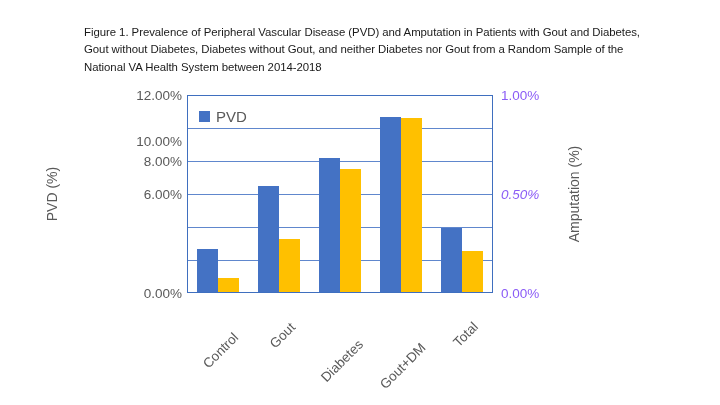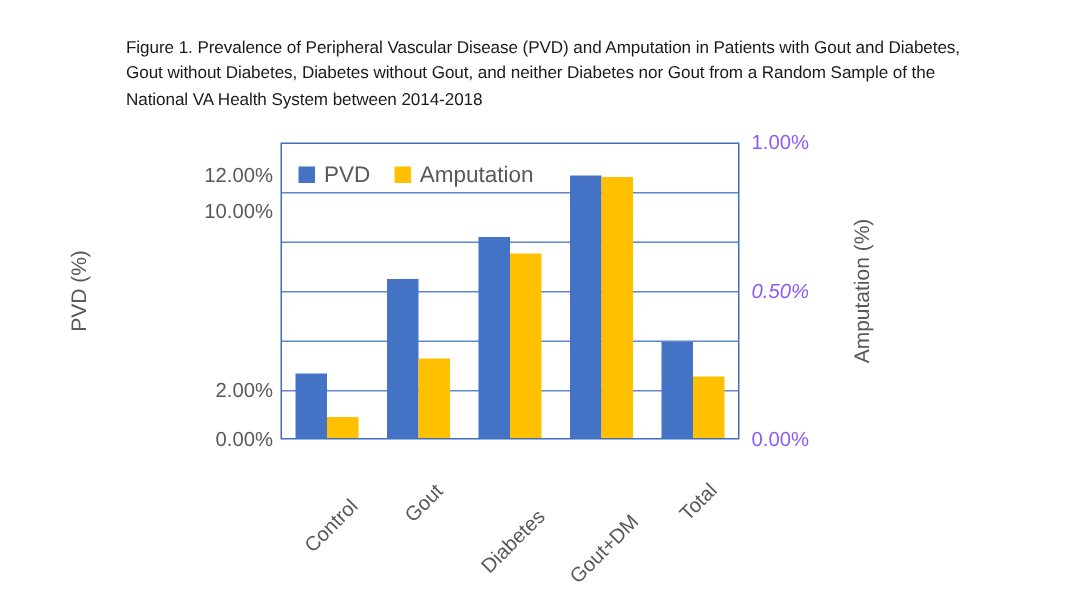--- a/index.html
+++ b/index.html
@@ -203,23 +203,24 @@
 <body>
 
 <div id="figure">
 
   <div id="caption">Figure 1. Prevalence of Peripheral Vascular Disease (PVD) and Amputation in Patients with Gout and Diabetes, Gout without Diabetes, Diabetes without Gout, and neither Diabetes nor Gout from a Random Sample of the National VA Health System between 2014-2018</div>
 
   <div id="chart-area">
 
     <div id="ylabels-left">
       <span class="ytick-left" style="top:198px;">0.00%</span>
-      <span class="ytick-left" style="top:165px;">2.00%</span>
+      <span class="ytick-left" style="top:99px;">6.00%</span>
+      <span class="ytick-left" style="top:66px;">8.00%</span>
       <span class="ytick-left" style="top:33px;margin-top:13px;">10.00%</span>
-      <span class="ytick-left" style="top:0px;margin-top:22px;">12.00%</span>
+      <span class="ytick-left" style="top:0px;">12.00%</span>
     </div>
 
     <div id="ylabels-right">
       <span class="ytick-right" style="top:198px;">0.00%</span>
       <span class="ytick-right" style="top:99px;font-style:italic;">0.50%</span>
       <span class="ytick-right" style="top:0px;">1.00%</span>
     </div>
 
     <div id="ytitle-left">PVD (%)</div>
     <div id="ytitle-right">Amputation (%)</div>
@@ -230,24 +231,20 @@
       <div class="gridline" style="top:98px;"></div>
       <div class="gridline" style="top:131px;"></div>
       <div class="gridline" style="top:164px;"></div>
     </div>
 
     <div id="legend">
       <div class="legend-item">
         <span class="legend-swatch bar-pvd"></span>
         <span class="legend-text">PVD</span>
       </div>
-      <div class="legend-item">
-        <span class="legend-swatch bar-amp"></span>
-        <span class="legend-text">Amputation</span>
-      </div>
     </div>
 
     <div id="bars">
       <div class="bar-group">
         <span class="bar bar-pvd" style="height: 43.2833px;"></span>
         <span class="bar bar-amp" style="height: 13.72px;"></span>
       </div>
       <div class="bar-group">
         <span class="bar bar-pvd" style="height: 106.167px;"></span>
         <span class="bar bar-amp" style="height: 52.92px;"></span>

